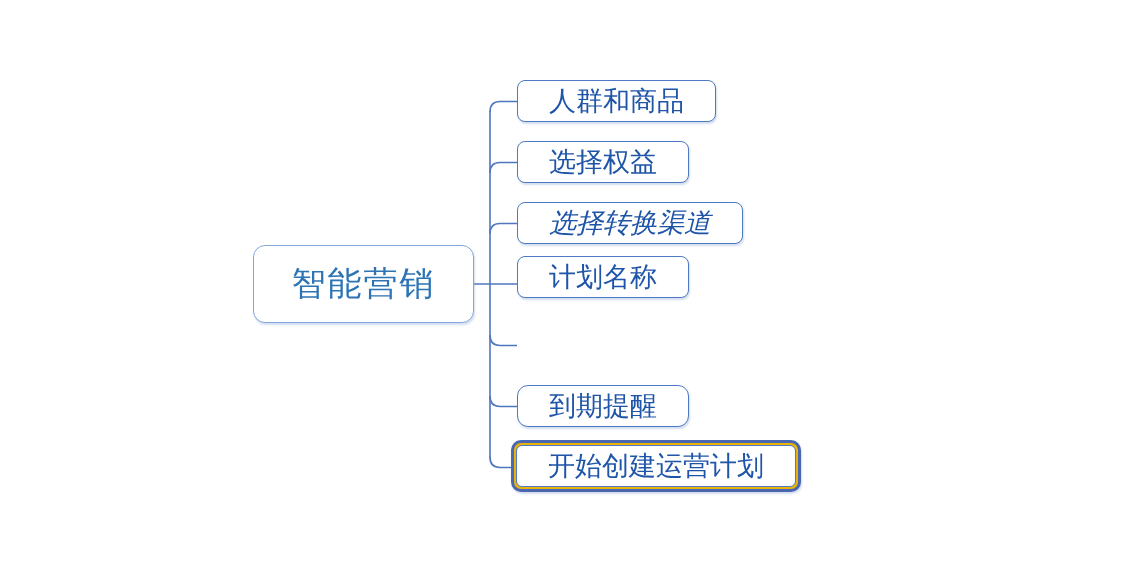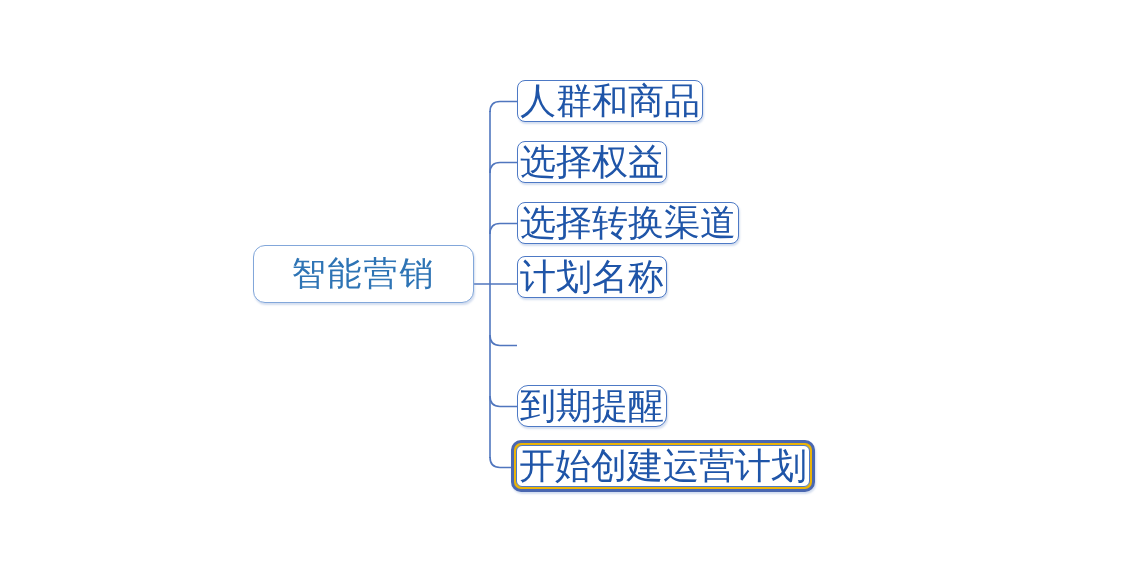--- a/index.html
+++ b/index.html
@@ -36,43 +36,43 @@
     stroke-linecap:butt;
   }
   .node{
     position:absolute;
     background:#fff;
     white-space:nowrap;
     cursor:default;
   }
   .root-node{
     left:253px;top:245px;
-    width:221px;height:58px;
+    width:221px;height:78px;
     border:1.5px solid var(--root-border);
     border-radius:12px;
     display:flex;align-items:center;justify-content:center;
     font-size:34px;
     letter-spacing:2px;
     color:var(--root-text);
     box-shadow:1px 2px 2px rgba(145,170,215,0.40);
   }
   .child-node{
     left:517px;
     height:42px;
     line-height:40px;
-    padding:0 2px;
+    padding:0 31px;
     border:1.5px solid var(--child-border);
     border-radius:8px;
-    font-size:36px;
+    font-size:27px;
     color:var(--child-text);
     box-shadow:1px 2px 2px rgba(145,170,215,0.40);
   }
   .c1{top:80px;}
   .c2{top:141px;}
-  .c3{top:202px;}
+  .c3{top:202px;font-style:italic;}
   .c4{top:256px;}
   .c5{top:324px;}
   .c6{top:385px;border-radius:11px;}
   .selection-ring{
     position:absolute;
     left:511px;top:440px;
     border:3px solid var(--ring-color);
     border-radius:10px;
     padding:2px;
     background:#eab308;

